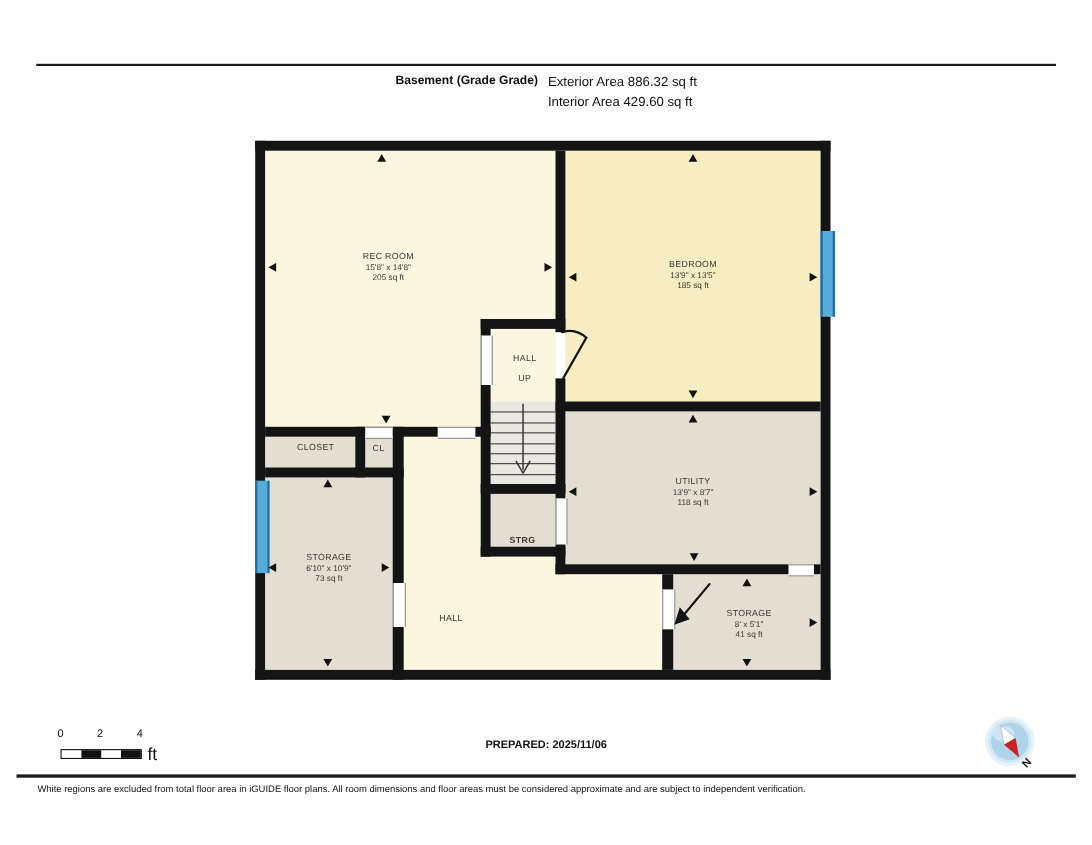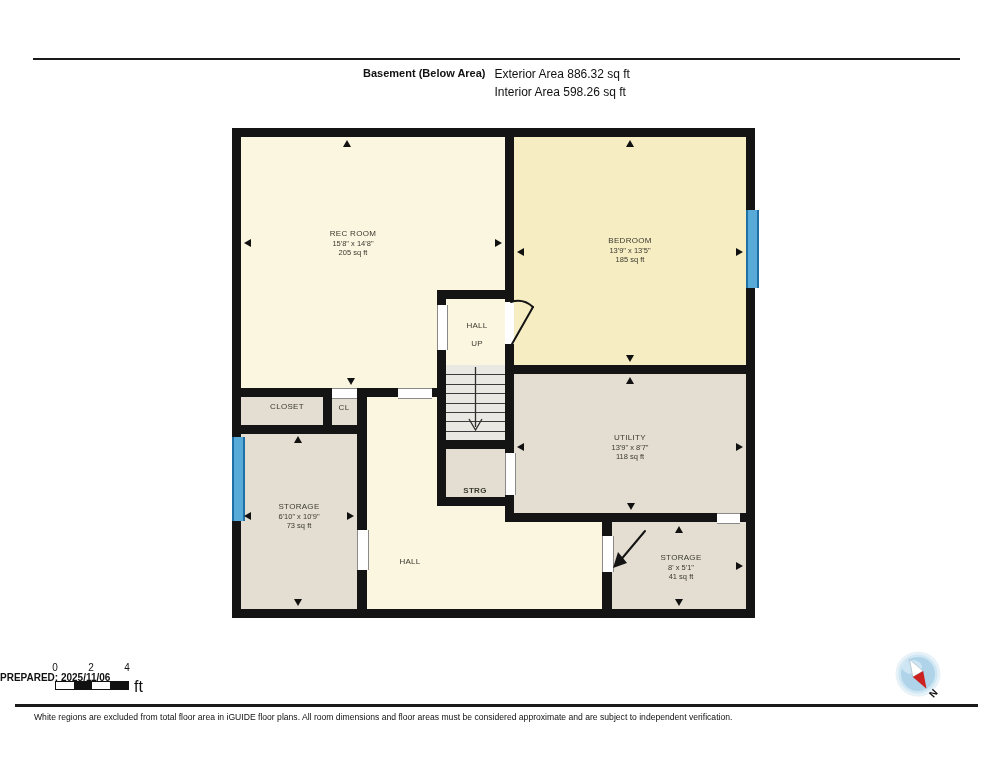--- a/index.html
+++ b/index.html
@@ -44,37 +44,37 @@
   .sp-thin{fill:none;stroke:#2e2e2e;stroke-width:1.3}
   .sp-fill{fill:#141414;stroke:none}
 
   
   .scalebar{position:absolute;left:55px;top:662px;width:100px;height:30px}
   .tick{position:absolute;top:0;transform:translateX(-50%);font-size:10px}
   .bar{position:absolute;top:19px;left:0;width:72px;height:7px;border:1px solid #111;display:flex}
   .seg{flex:1}
   .seg:nth-child(2),.seg:nth-child(4){background:#111}
   .ftunit{position:absolute;left:79px;top:16px;font-size:16px}
-  .prepared{position:absolute;top:672px;left:0;width:100%;text-align:left;
+  .prepared{position:absolute;top:672px;left:0;width:100%;text-align:center;
             font-size:10px;font-weight:bold}
   .compass{position:absolute;left:891px;top:648px;width:56px;height:58px}
   .hr-bottom{position:absolute;top:704px;left:15px;width:963px;height:3px;background:#1a1a1a}
   .disclaimer{position:absolute;top:712px;left:34px;font-size:8.6px;color:#111}
 </style>
 </head>
 <body>
 
 <div class="page">
 
   <div class="hr-top"></div>
   <div class="floor-row">
-    <span class="floor-label">Basement (Below Area)</span>
+    <span class="floor-label">Basement (Grade Grade)</span>
     <span class="areas">
       <span>Exterior Area 886.32 sq ft</span>
-      <span>Interior Area 598.26 sq ft</span>
+      <span>Interior Area 429.60 sq ft</span>
     </span>
   </div>
 
   <div id="plan">
       <div class="fill c-cream" style="left: 241px; top: 137px; width: 264px; height: 260px;"></div>
       <div class="fill c-gold" style="left: 514px; top: 137px; width: 232px; height: 228px;"></div>
       <div class="fill c-cream" style="left: 446px; top: 299px; width: 59px; height: 66px;"></div>
       <div class="fill c-tan" style="left: 514px; top: 374px; width: 232px; height: 139px;"></div>
       <div class="fill c-tan" style="left: 446px; top: 449px; width: 59px; height: 48px;"></div>
       <div class="fill c-tan" style="left: 241px; top: 397px; width: 82px; height: 37px;"></div>

